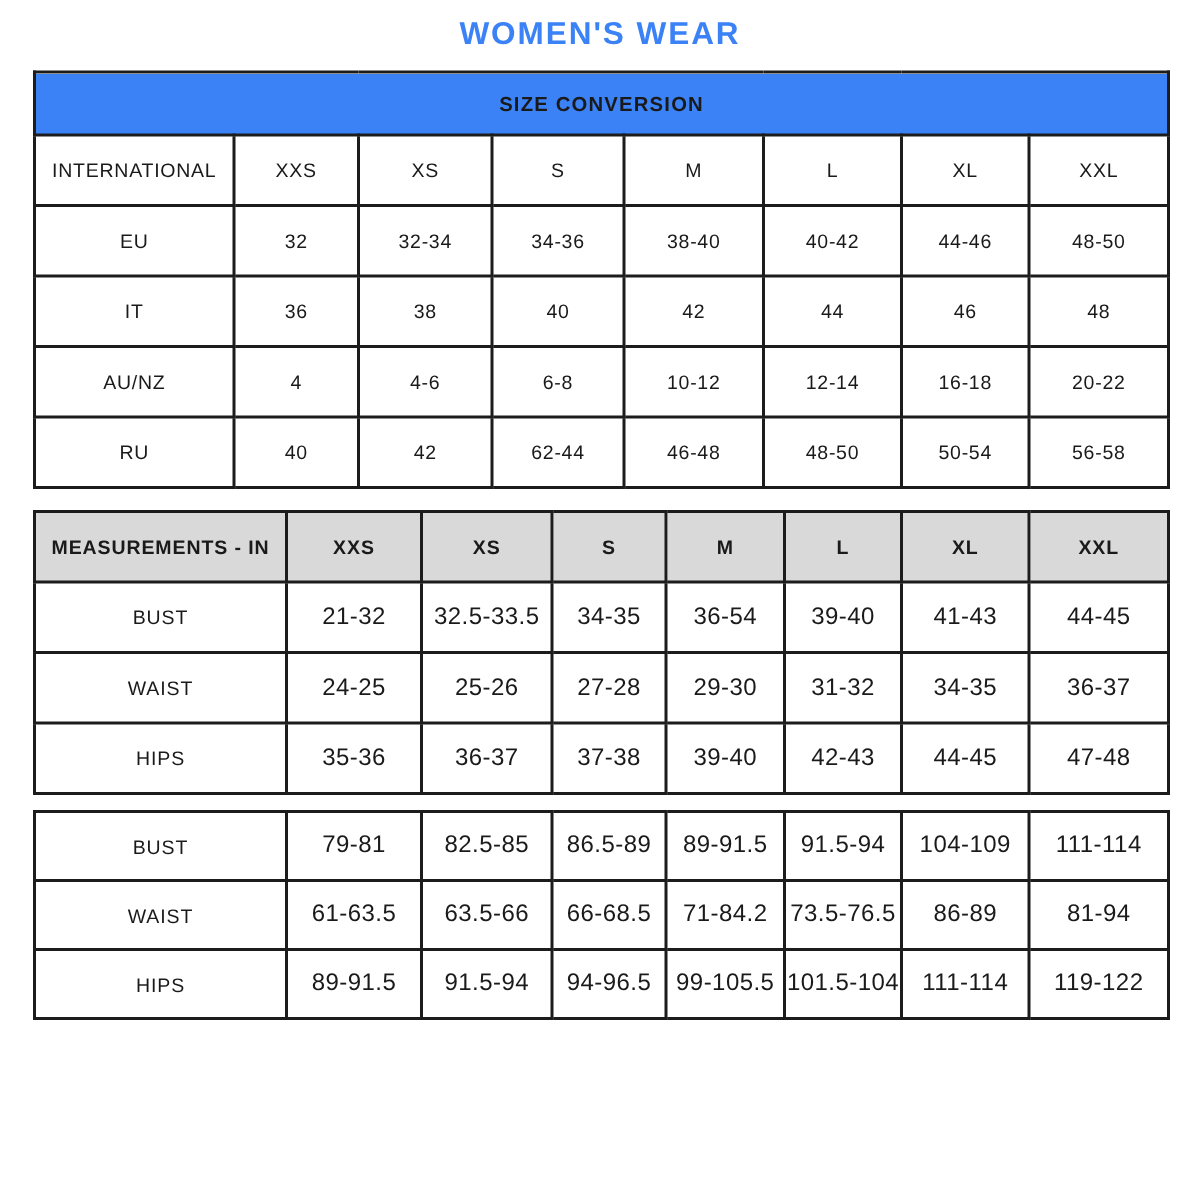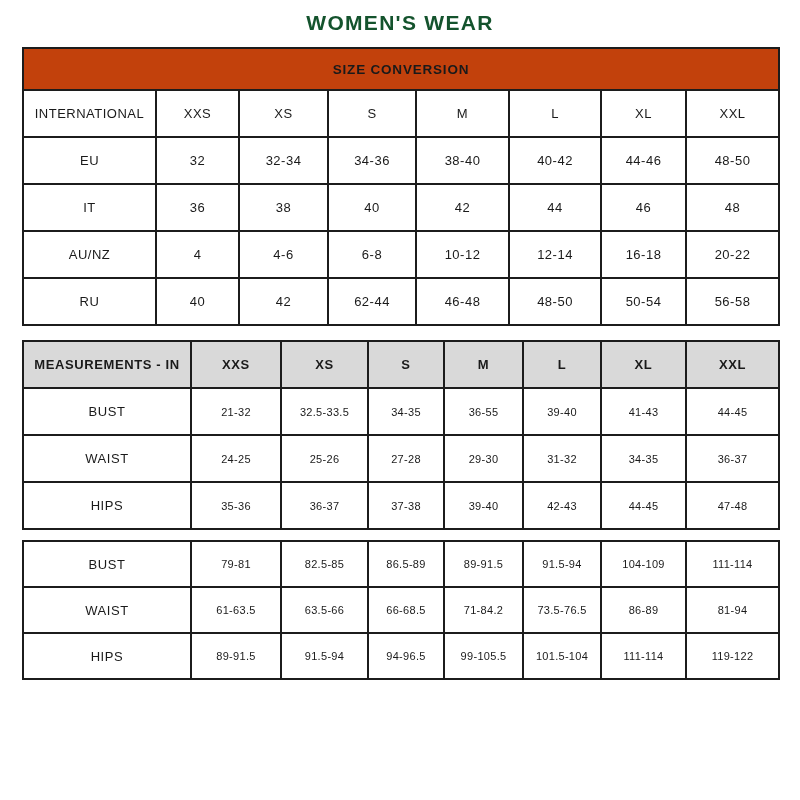--- a/index.html
+++ b/index.html
@@ -16,21 +16,21 @@
     width: 800px;
     height: 800px;
     overflow: hidden;
     box-sizing: border-box;
   }
   .page-title {
     text-align: center;
     font-size: 21px;
     font-weight: bold;
     letter-spacing: 1.3px;
-    color: #14532d;
+    color: #3b82f6;
     padding-top: 11px;
     margin: 0 0 12px 0;
   }
   .tbl-wrap {
     margin: 0 22px;
     width: 756px;
   }
   table.tbl {
     border-collapse: collapse;
     table-layout: fixed;
@@ -42,38 +42,38 @@
     vertical-align: middle;
     padding: 0;
     overflow: hidden;
     white-space: nowrap;
   }
   
   .t1 { margin-bottom: 14px; }
   .t1 td { height: 45px; font-size: 13px; letter-spacing: 0.5px; }
   .t1 .banner-cell {
     height: 40px;
-    background: #c2410c;
+    background: #3b82f6;
     font-weight: bold;
     font-size: 13.5px;
     letter-spacing: 0.8px;
     margin-left: 45px;
   }
   
   .t2 { margin-bottom: 10px; }
   .t2 td, .t3 td { height: 45px; }
   .t3 td { height: 44px; }
   .t2 .hdr td, .t3 .hdr td {
     background: #d9d9d9;
     font-weight: bold;
     font-size: 13px;
     letter-spacing: 0.6px;
   }
   .t2 .row-label, .t3 .row-label { font-size: 13px; letter-spacing: 0.6px; }
-  .t2 .val, .t3 .val { font-size: 11px; letter-spacing: 0.3px; }
+  .t2 .val, .t3 .val { font-size: 16px; letter-spacing: 0.3px; }
 </style>
 </head>
 <body>
 
 <div class="page">
 
   <h1 class="page-title">WOMEN'S WEAR</h1>
 
   <div class="tbl-wrap">
 
@@ -165,21 +165,21 @@
         <td>M</td>
         <td>L</td>
         <td>XL</td>
         <td>XXL</td>
       </tr>
       <tr>
         <td class="row-label">BUST</td>
         <td class="val">21-32</td>
         <td class="val">32.5-33.5</td>
         <td class="val">34-35</td>
-        <td class="val">36-55</td>
+        <td class="val">36-54</td>
         <td class="val">39-40</td>
         <td class="val">41-43</td>
         <td class="val">44-45</td>
       </tr>
       <tr>
         <td class="row-label">WAIST</td>
         <td class="val">24-25</td>
         <td class="val">25-26</td>
         <td class="val">27-28</td>
         <td class="val">29-30</td>

